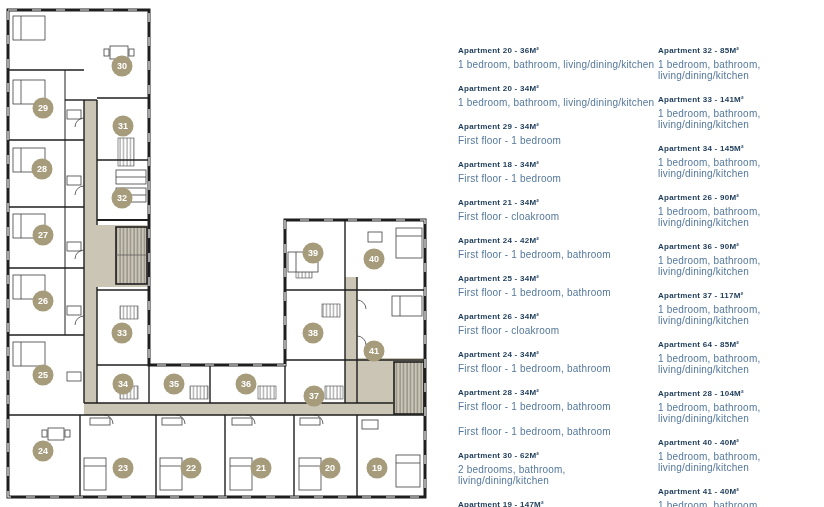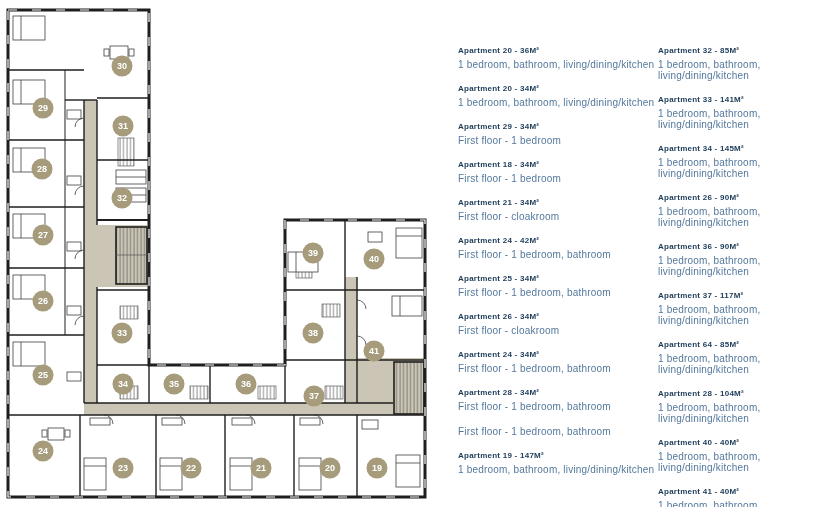--- a/index.html
+++ b/index.html
@@ -249,20 +249,24 @@
         <div class="d">First floor - 1 bedroom, bathroom</div>
       </div>
       <div class="item">
         <div class="t">Apartment 28 - 34M²</div>
         <div class="d">First floor - 1 bedroom, bathroom</div>
       </div>
       <div class="item">
         <div class="d">First floor - 1 bedroom, bathroom</div>
       </div>
       <div class="item">
+        <div class="t">Apartment 30 - 62M²</div>
+        <div class="d">2 bedrooms, bathroom, living/dining/kitchen</div>
+      </div>
+      <div class="item">
         <div class="t">Apartment 19 - 147M²</div>
         <div class="d">1 bedroom, bathroom, living/dining/kitchen</div>
       </div>
     </div>
   <div class="listings col2">
       <div class="item">
         <div class="t">Apartment 32 - 85M²</div>
         <div class="d">1 bedroom, bathroom, living/dining/kitchen</div>
       </div>
       <div class="item">

